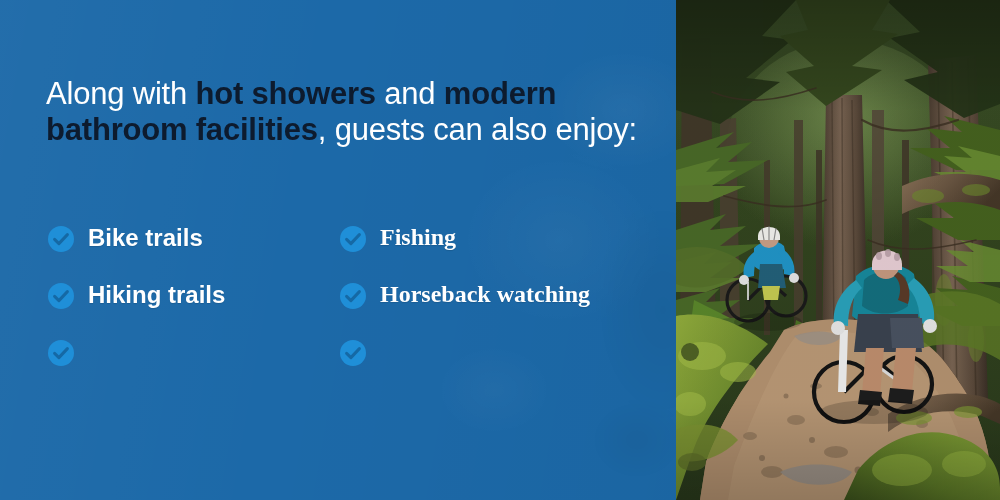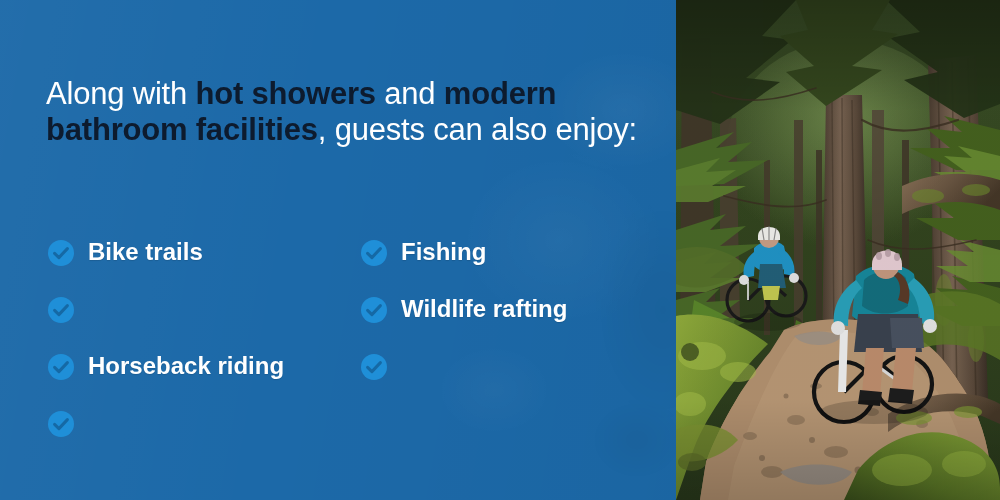--- a/index.html
+++ b/index.html
@@ -36,25 +36,25 @@
   .headline {
     position:absolute; left:46px; top:76px; width:600px;
     font-size:31px; line-height:36px; color:#ffffff;
     letter-spacing:-.2px;
   }
   .headline b { color:#0d1b2e; font-weight:bold; }
 
   .lists { position:absolute; left:0; top:0; width:676px; height:500px; }
   .col { position:absolute; top:209px; }
   .col-left  { left:48px;  }
-  .col-right { left:361px; }
+  .col-right { left:340px;font-family:Liberation Serif, serif; }
 
   .item {
     position:relative; height:57px;
-    display:flex; align-items:flex-end;
+    display:flex; align-items:center;
   }
   .check-icon {
     flex:0 0 auto; width:26px; height:26px; margin-top:2px;
     display:block;
   }
   .item-label {
     margin-left:14px; font-size:24px; font-weight:bold; color:#ffffff;
     line-height:29px; white-space:nowrap;
     text-shadow:0 1px 1px rgba(0,0,0,.12);
   }
@@ -86,27 +86,21 @@
               <circle cx="13" cy="13" r="13" fill="#1f8fd8"></circle>
               <path d="M6.6 13.4 L10.9 17.6 L19.4 8.6" fill="none" stroke="#1569a5" stroke-width="3" stroke-linecap="round" stroke-linejoin="round"></path>
             </svg>
             <span class="item-label">Bike trails</span>
           </div>
           <div class="item">
             <svg class="check-icon" viewBox="0 0 26 26">
               <circle cx="13" cy="13" r="13" fill="#1f8fd8"></circle>
               <path d="M6.6 13.4 L10.9 17.6 L19.4 8.6" fill="none" stroke="#1569a5" stroke-width="3" stroke-linecap="round" stroke-linejoin="round"></path>
             </svg>
-          </div>
-          <div class="item">
-            <svg class="check-icon" viewBox="0 0 26 26">
-              <circle cx="13" cy="13" r="13" fill="#1f8fd8"></circle>
-              <path d="M6.6 13.4 L10.9 17.6 L19.4 8.6" fill="none" stroke="#1569a5" stroke-width="3" stroke-linecap="round" stroke-linejoin="round"></path>
-            </svg>
-            <span class="item-label">Horseback riding</span>
+            <span class="item-label">Hiking trails</span>
           </div>
           <div class="item">
             <svg class="check-icon" viewBox="0 0 26 26">
               <circle cx="13" cy="13" r="13" fill="#1f8fd8"></circle>
               <path d="M6.6 13.4 L10.9 17.6 L19.4 8.6" fill="none" stroke="#1569a5" stroke-width="3" stroke-linecap="round" stroke-linejoin="round"></path>
             </svg>
           </div>
         </div>
       <div class="col col-right">
           <div class="item">
@@ -114,21 +108,21 @@
               <circle cx="13" cy="13" r="13" fill="#1f8fd8"></circle>
               <path d="M6.6 13.4 L10.9 17.6 L19.4 8.6" fill="none" stroke="#1569a5" stroke-width="3" stroke-linecap="round" stroke-linejoin="round"></path>
             </svg>
             <span class="item-label">Fishing</span>
           </div>
           <div class="item">
             <svg class="check-icon" viewBox="0 0 26 26">
               <circle cx="13" cy="13" r="13" fill="#1f8fd8"></circle>
               <path d="M6.6 13.4 L10.9 17.6 L19.4 8.6" fill="none" stroke="#1569a5" stroke-width="3" stroke-linecap="round" stroke-linejoin="round"></path>
             </svg>
-            <span class="item-label">Wildlife rafting</span>
+            <span class="item-label">Horseback watching</span>
           </div>
           <div class="item">
             <svg class="check-icon" viewBox="0 0 26 26">
               <circle cx="13" cy="13" r="13" fill="#1f8fd8"></circle>
               <path d="M6.6 13.4 L10.9 17.6 L19.4 8.6" fill="none" stroke="#1569a5" stroke-width="3" stroke-linecap="round" stroke-linejoin="round"></path>
             </svg>
           </div>
         </div>
     </div>
   </div>

